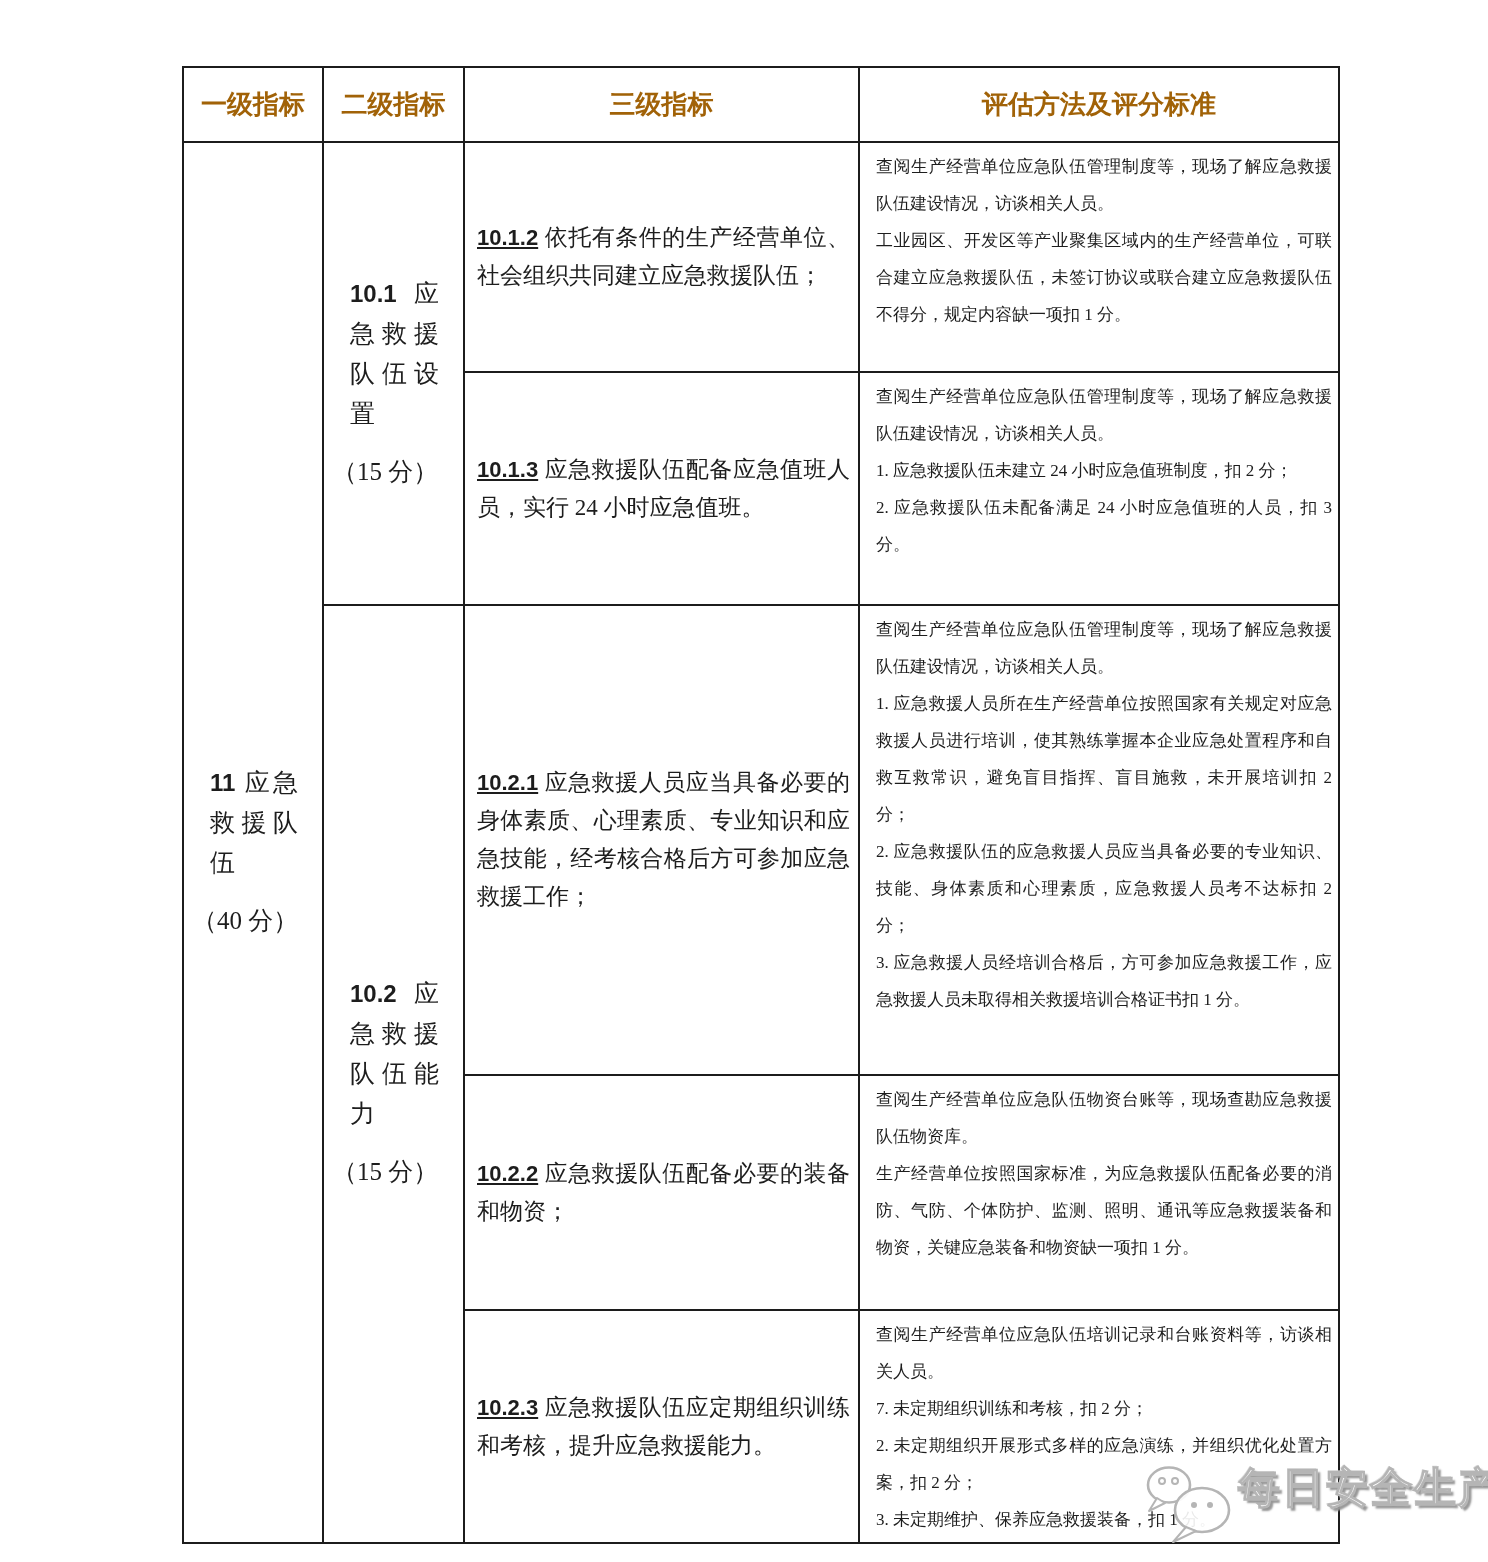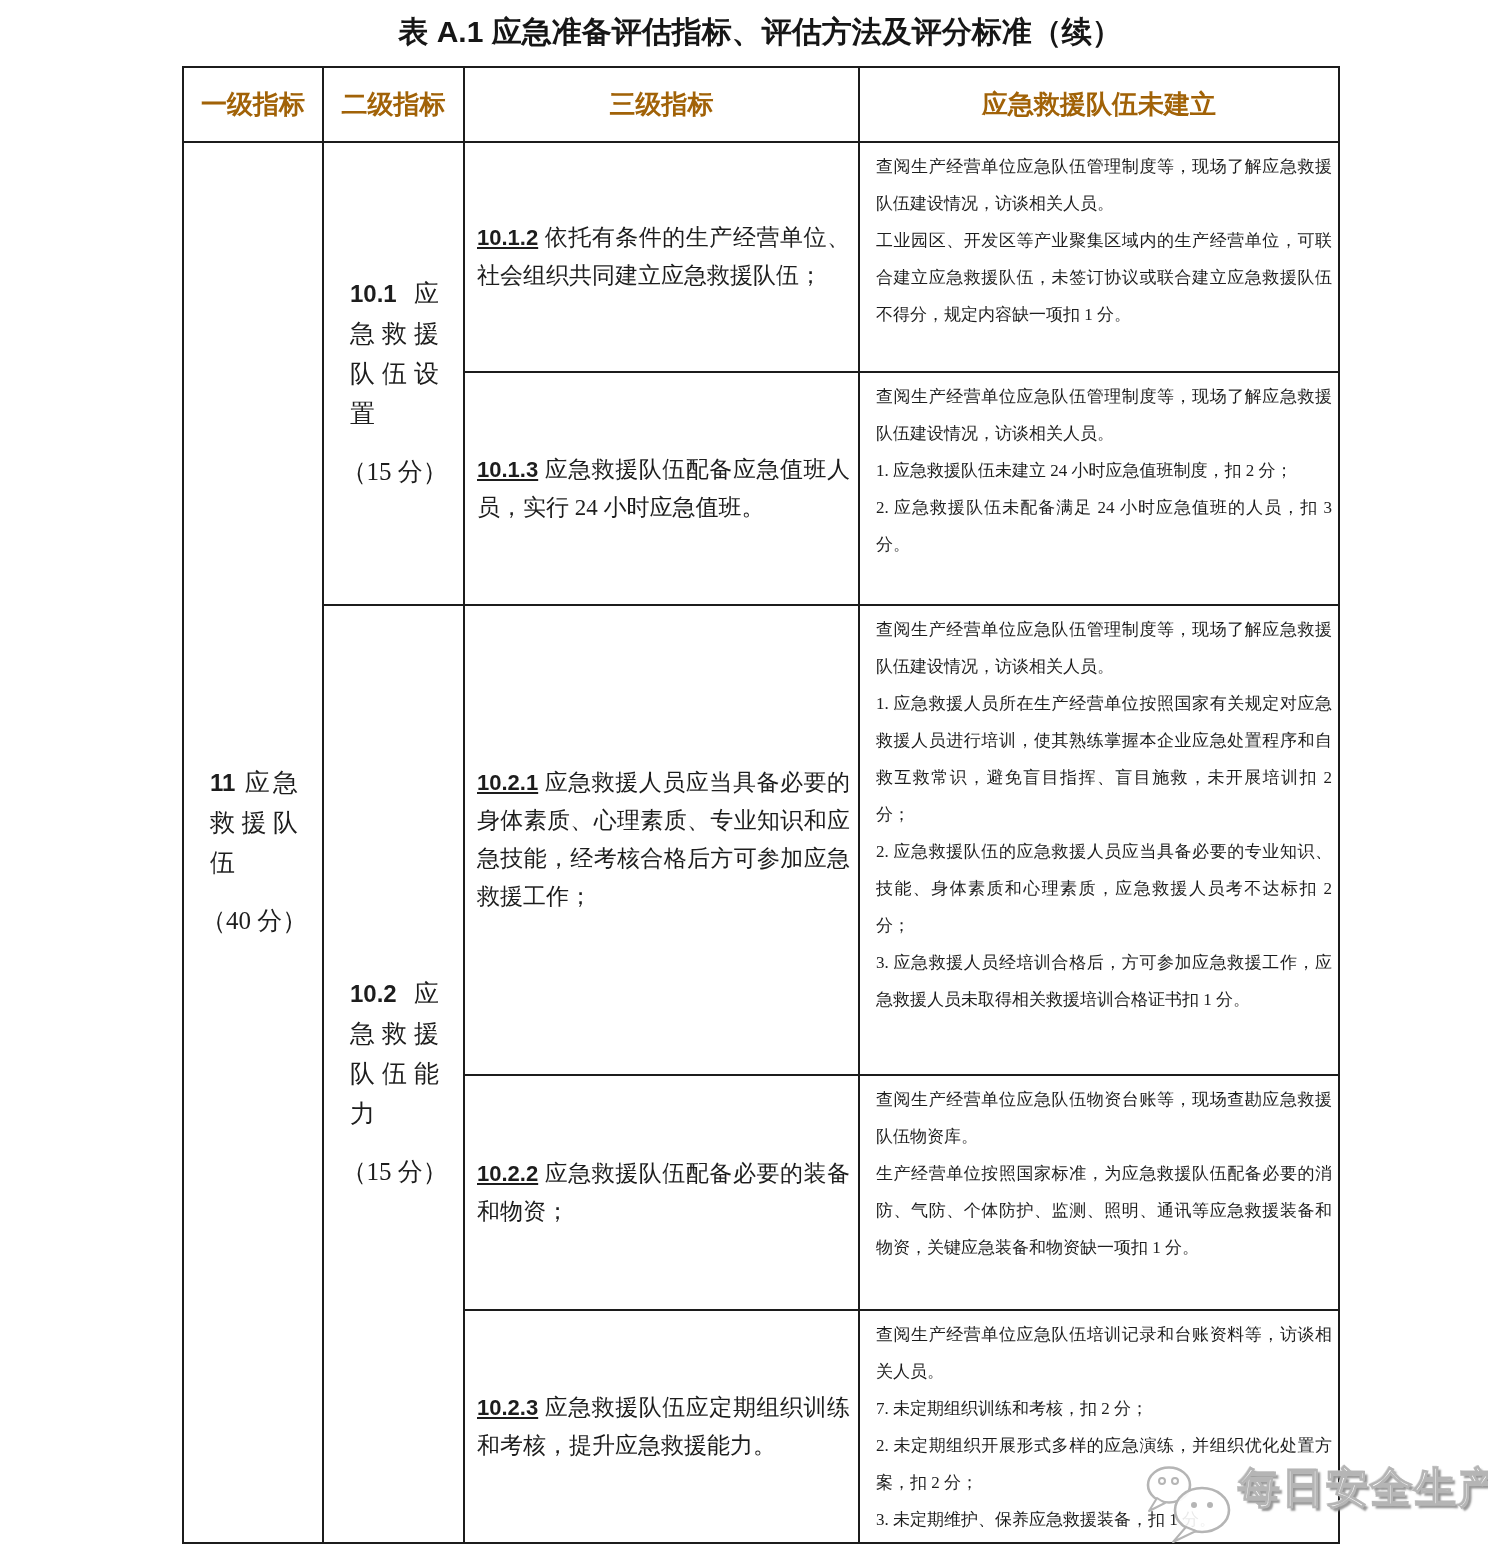--- a/index.html
+++ b/index.html
@@ -59,21 +59,21 @@
     padding: 0 6px 0 8px;
     font-size: 25px;
     line-height: 40px;
   }
   td.c12 .jpara {
     margin: 18px;
     text-align: justify;
   }
   td.c12 .score {
     margin: 0;
-    text-align: center;
+    text-align: left;
   }
   .code {
     font-family: "Liberation Sans", "DejaVu Sans", sans-serif;
     font-weight: 700;
     margin-right: 6px;
   }
   td.c12 .code { font-size: 24px; }
   
   td.c3 {
     vertical-align: middle;
@@ -111,36 +111,35 @@
     color: #ffffff;
     -webkit-text-stroke: 1.2px #b5b5b5;
     text-shadow: 3px 3px 2px #979797, -1px -1px 0 #dddddd;
   }
 </style>
 </head>
 <body>
 
 <div class="page">
 
-  <div class="doc-title">表 A.1  应急准备评估指标、评估方法及评分标准（续）</div>
 
   <table class="eval-table">
     <colgroup>
         <col class="w1">
         <col class="w2">
         <col class="w3">
         <col class="w4">
       </colgroup>
 
     <tbody>
         <tr class="hr">
       <th>一级指标</th>
       <th>二级指标</th>
       <th>三级指标</th>
-      <th>应急救援队伍未建立</th>
+      <th>评估方法及评分标准</th>
     </tr>
 
     <tr class="r1">
       <td class="c12" rowspan="5">
         <p class="jpara"><span class="code">11</span><span>应急救援队伍</span></p>
         <p class="score">（40 分）</p>
       </td>
       <td class="c12" rowspan="2">
         <p class="jpara"><span class="code">10.1</span><span>应急救援队伍设置</span></p>
         <p class="score">（15 分）</p>

